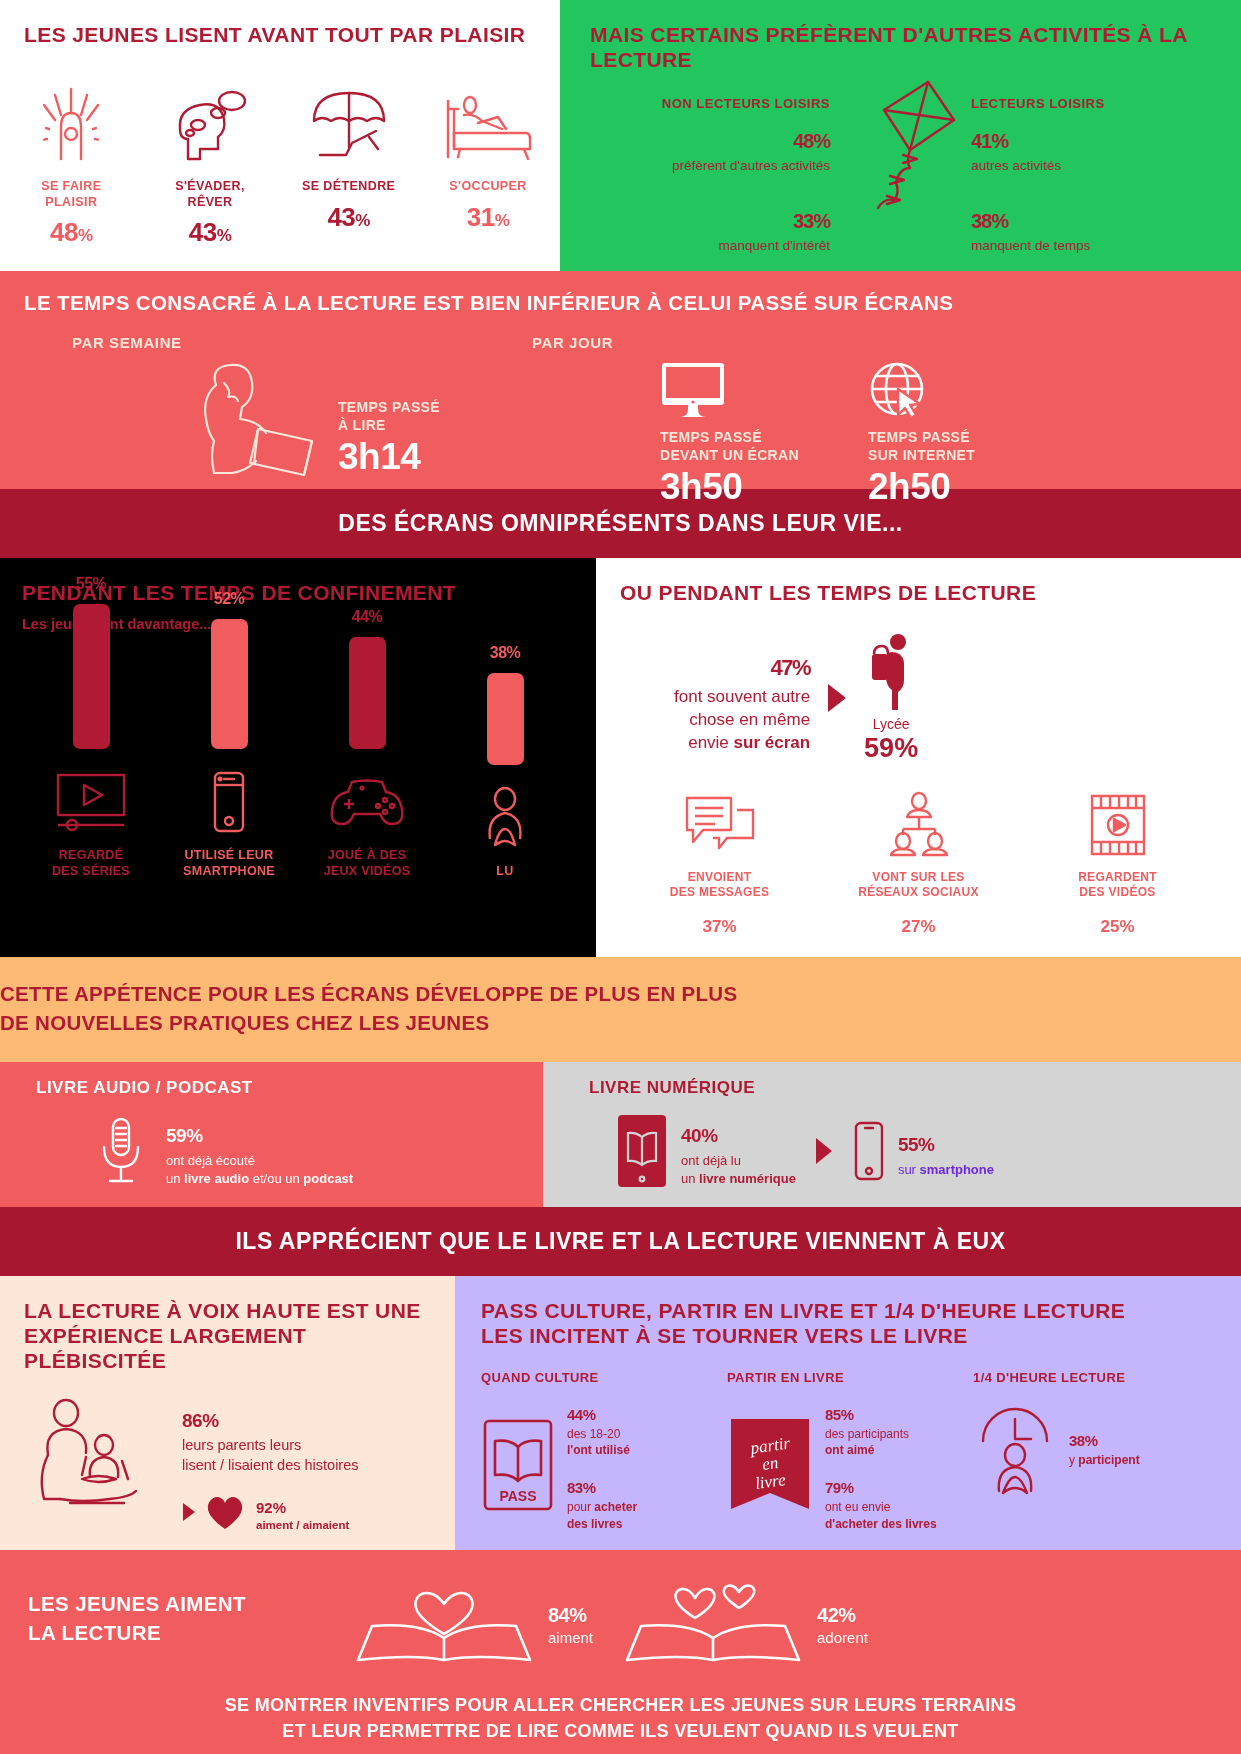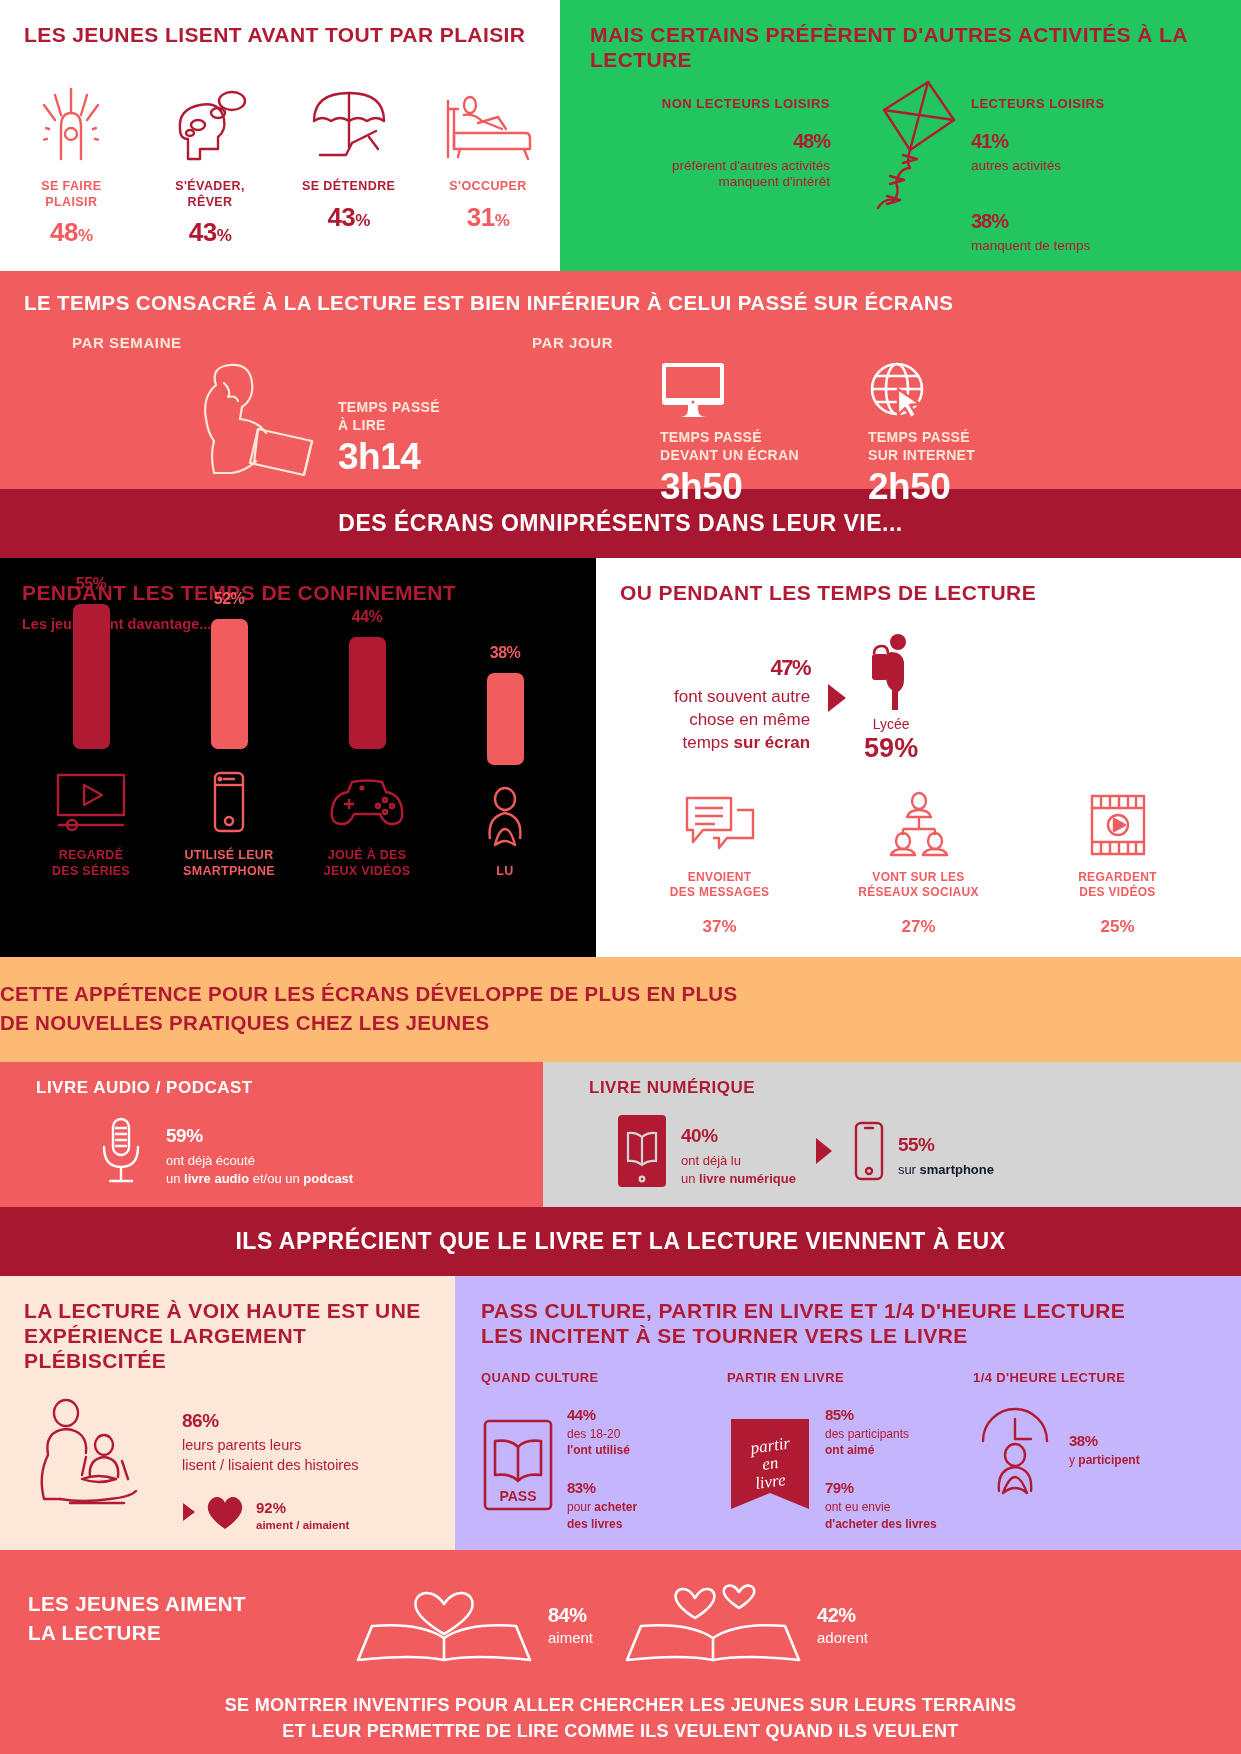--- a/index.html
+++ b/index.html
@@ -240,20 +240,21 @@
           <path d="M17 126 L30 130 M17 134 L30 130"></path>
         </g>
       </svg>
     </div>
 
     <div class="cols">
       <div class="col colL">
         <div class="grp-title">NON LECTEURS LOISIRS</div>
         <div class="big"><span>48</span><span>%</span></div>
         <div class="note">préfèrent d'autres activités</div>
+        <div class="big" style="margin-top:22px"><span>33</span><span>%</span></div>
         <div class="note">manquent d'intérêt</div>
       </div>
       <div class="col colR">
         <div class="grp-title">LECTEURS LOISIRS</div>
         <div class="big"><span>41</span><span>%</span></div>
         <div class="note">autres activités</div>
         <div class="big" style="margin-top:22px"><span>38</span><span>%</span></div>
         <div class="note">manquent de temps</div>
       </div>
     </div>
@@ -409,21 +410,21 @@
 
   <div id="s5R">
     <div class="h-dark">OU PENDANT LES TEMPS DE LECTURE</div>
 
     <div class="r47">
       <div class="txtblk">
         <div class="n47"><span>47</span><span>%</span></div>
         <div class="l47">
           <span>font souvent autre</span><br>
           <span>chose en même</span><br>
-          <span>temps </span><b>sur écran</b>
+          <span>envie </span><b>sur écran</b>
         </div>
       </div>
       <div class="tri">
         <svg width="22" height="30" viewBox="0 0 22 30">
             <path d="M2 1 L20 15 L2 29 Z" fill="#b01b33"></path>
           </svg>
       </div>
       <div class="lyc">
         <div>
           <svg width="54" height="80" viewBox="0 0 54 80">
@@ -559,21 +560,21 @@
         <svg width="34" height="60" viewBox="0 0 34 60">
           <g stroke="#b01b33" stroke-width="2.4" fill="none" stroke-linejoin="round">
             <rect x="4" y="2" width="26" height="56" rx="5"></rect>
             <path d="M13 7 L21 7" stroke-linecap="round"></path>
             <circle cx="17" cy="50" r="3"></circle>
           </g>
         </svg>
       </div>
       <div style="margin-left:12px">
         <div class="num" style="color:#b01b33"><span>55</span><span>%</span></div>
-        <div class="cap" style="color:#0f172a"><span>sur </span><b>smartphone</b></div>
+        <div class="cap" style="color:#6d28d9"><span>sur </span><b>smartphone</b></div>
       </div>
     </div>
   </div>
 </div>
 
 <div class="banner">
   <div class="t">ILS APPRÉCIENT QUE LE LIVRE ET LA LECTURE VIENNENT À EUX</div>
 </div>
 
 <div class="row">

